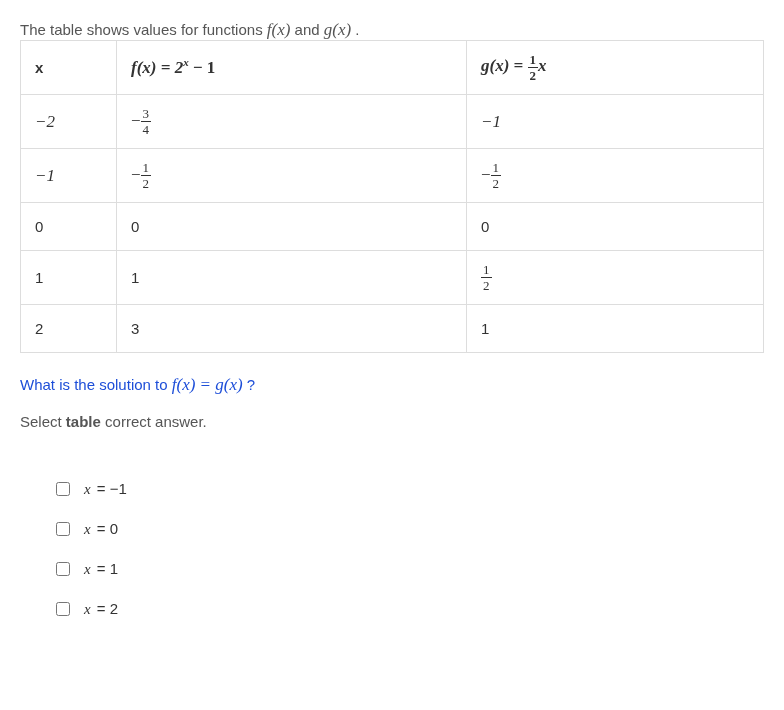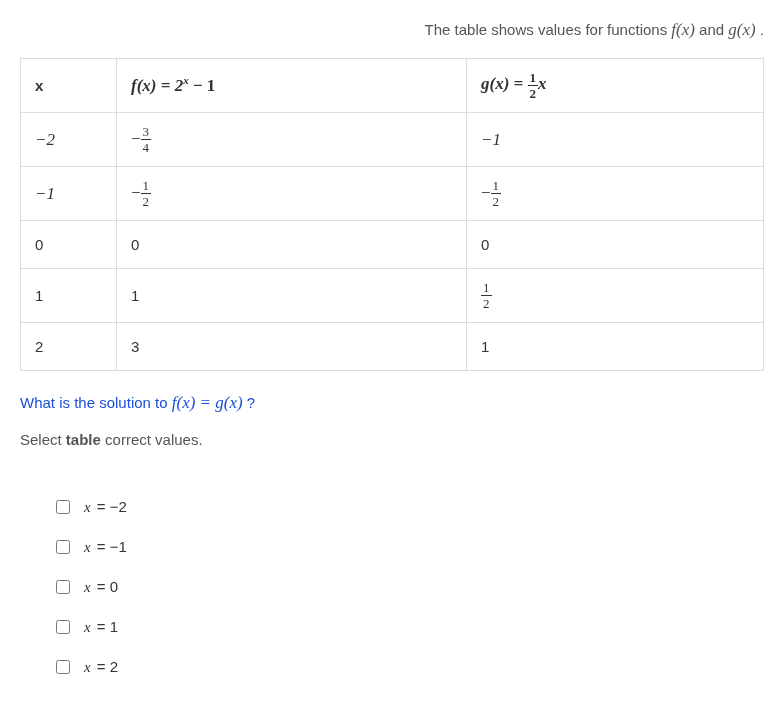--- a/index.html
+++ b/index.html
@@ -9,23 +9,21 @@
     }
     body {
       font-family: Arial, Helvetica, sans-serif;
       font-size: 15px;
       color: #333;
       background: #fff;
       padding: 20px;
       width: 784px;
     }
     .intro {
-      margin-bottom: 18px;
       color: #555;
-      text-align: right;
     }
     .math {
       font-family: 'Times New Roman', serif;
       font-style: italic;
       font-size: 17px;
       white-space: nowrap;
     }
     .math .rm {
       font-style: normal;
     }
@@ -154,28 +152,24 @@
       <td><span>1</span></td>
     </tr>
   </tbody>
 </table>
 
 <p class="question">
   <span>What is the solution to </span><span class="math">f(x) = g(x)</span><span> ?</span>
 </p>
 
 <p class="instruct">
-  <span>Select </span><span class="bold">table</span><span> correct values.</span>
+  <span>Select </span><span class="bold">table</span><span> correct answer.</span>
 </p>
 
 <div class="choices">
-  <div class="choice">
-    <input type="checkbox" style="">
-    <span><span class="varx">x</span><span> = −2</span></span>
-  </div>
   <div class="choice">
     <input type="checkbox" style="">
     <span><span class="varx">x</span><span> = −1</span></span>
   </div>
   <div class="choice">
     <input type="checkbox" style="">
     <span><span class="varx">x</span><span> = 0</span></span>
   </div>
   <div class="choice">
     <input type="checkbox" style="">

